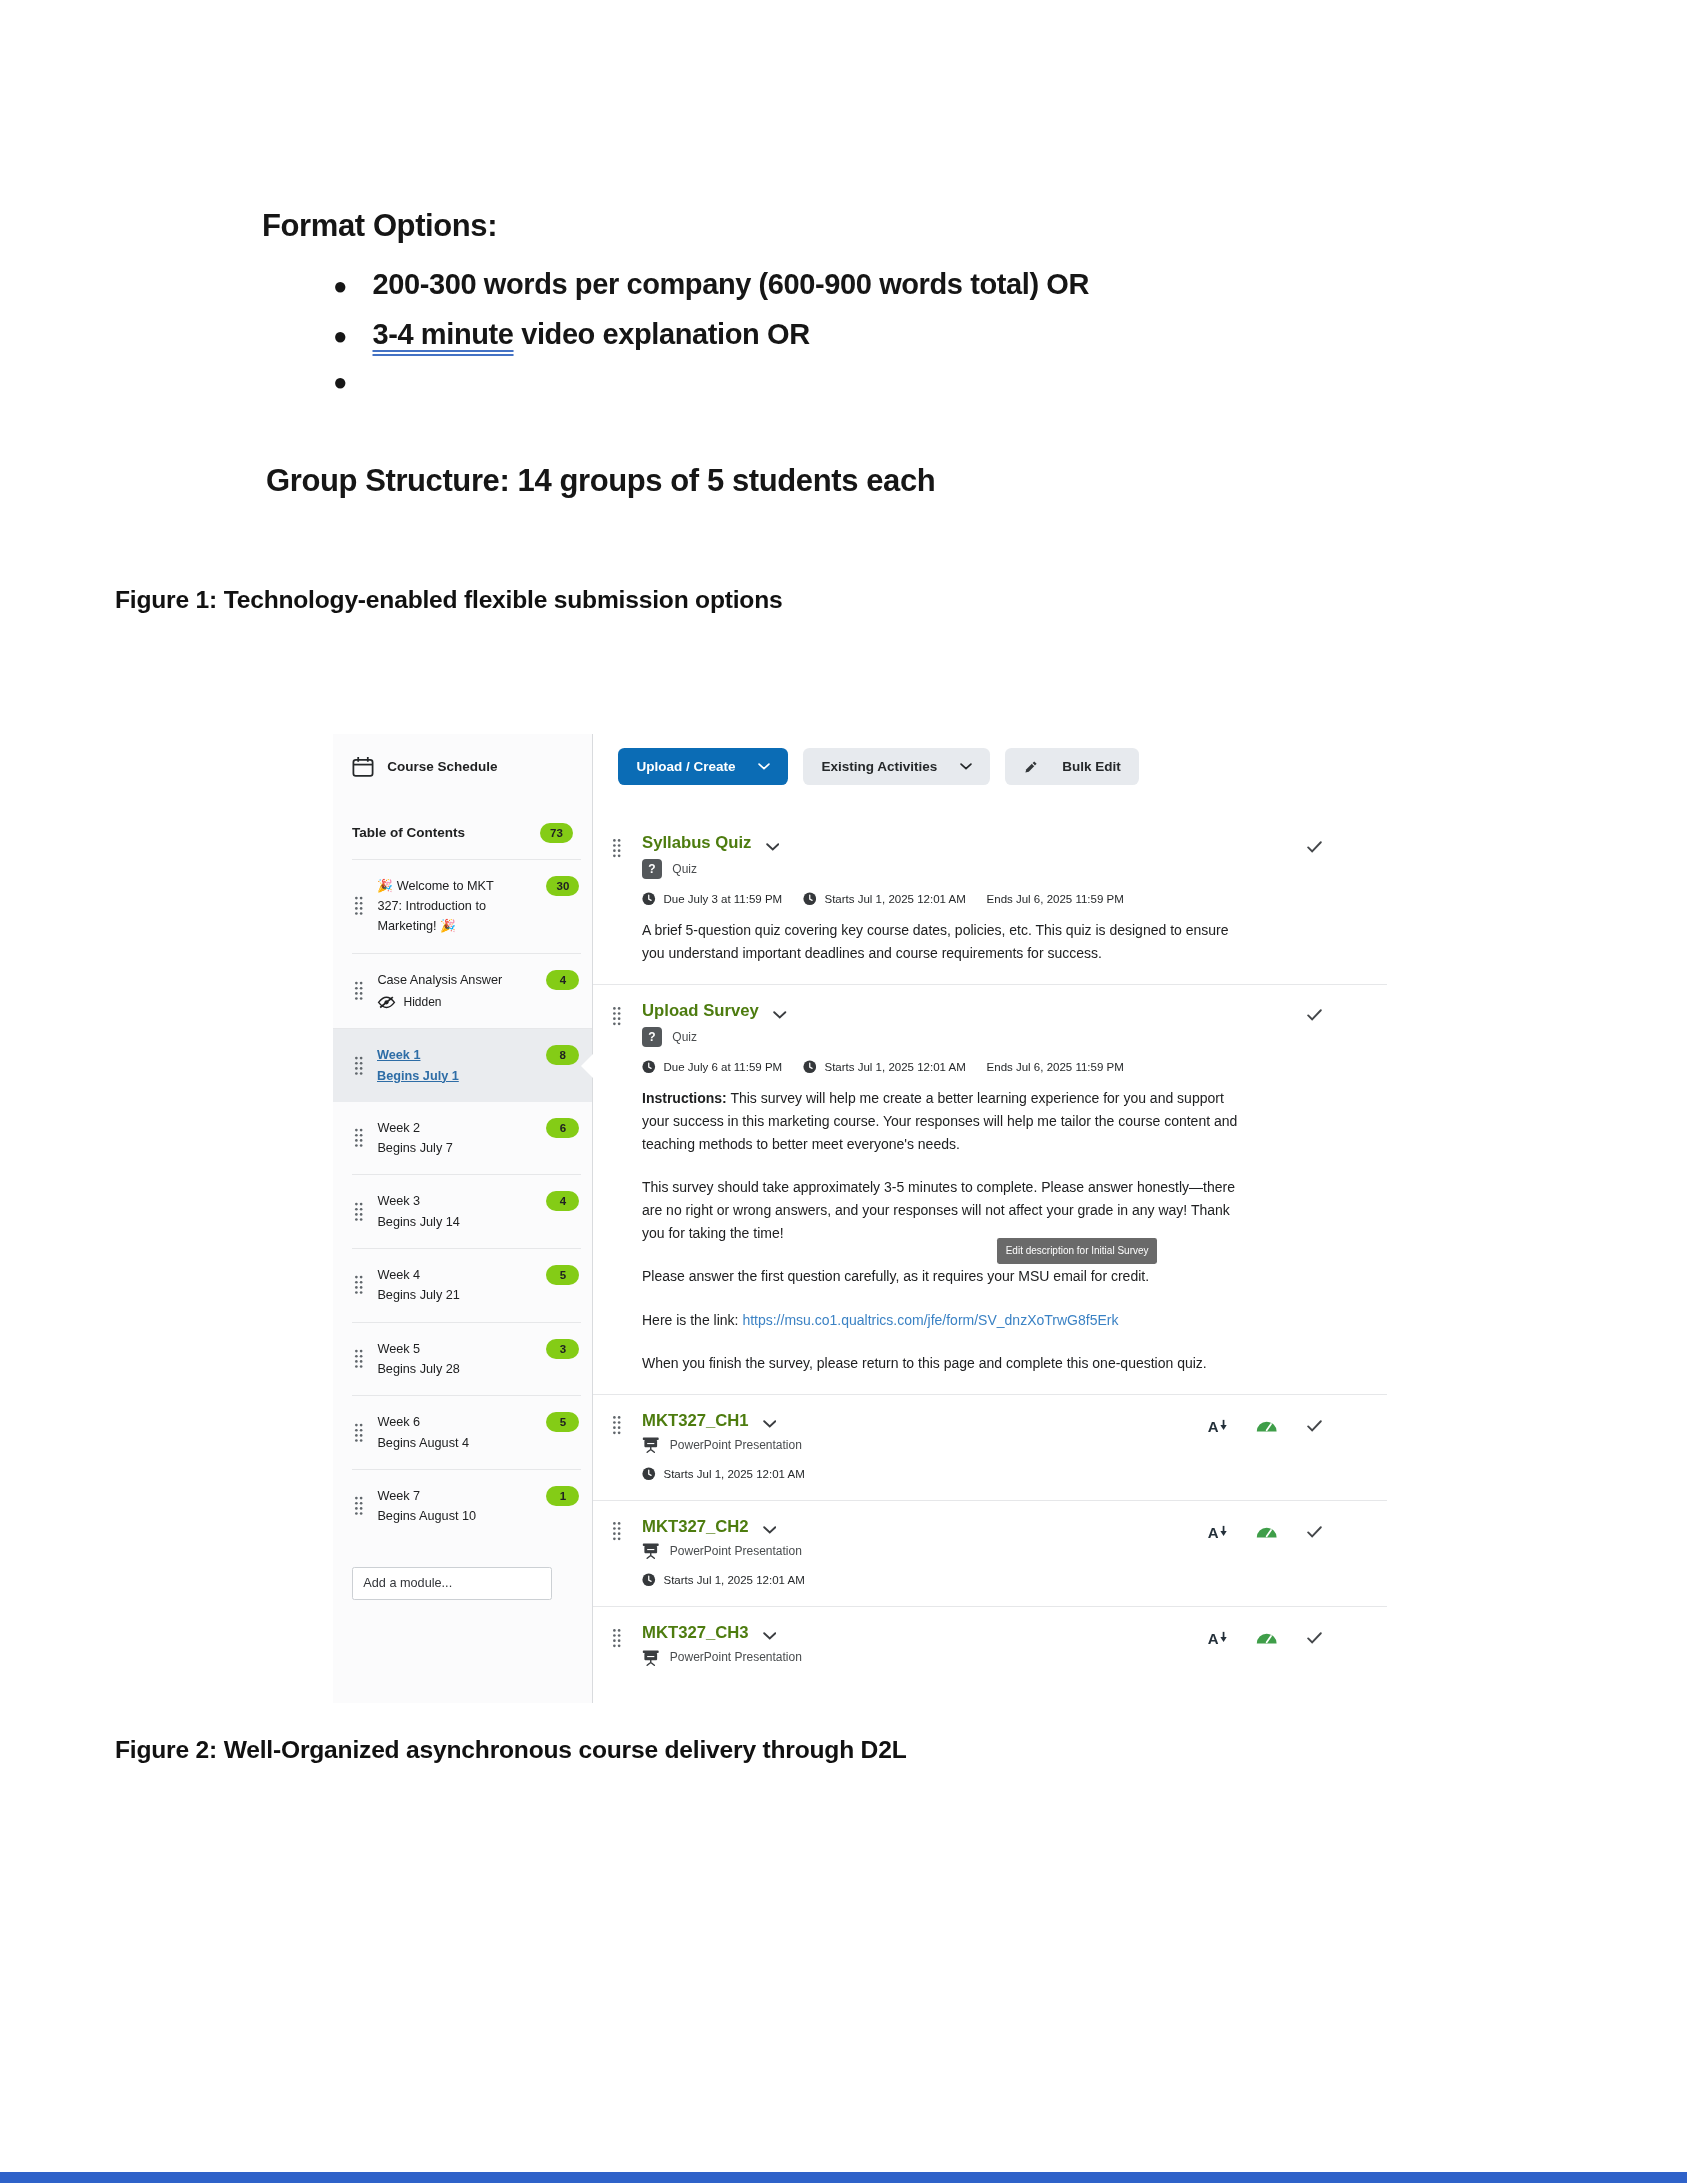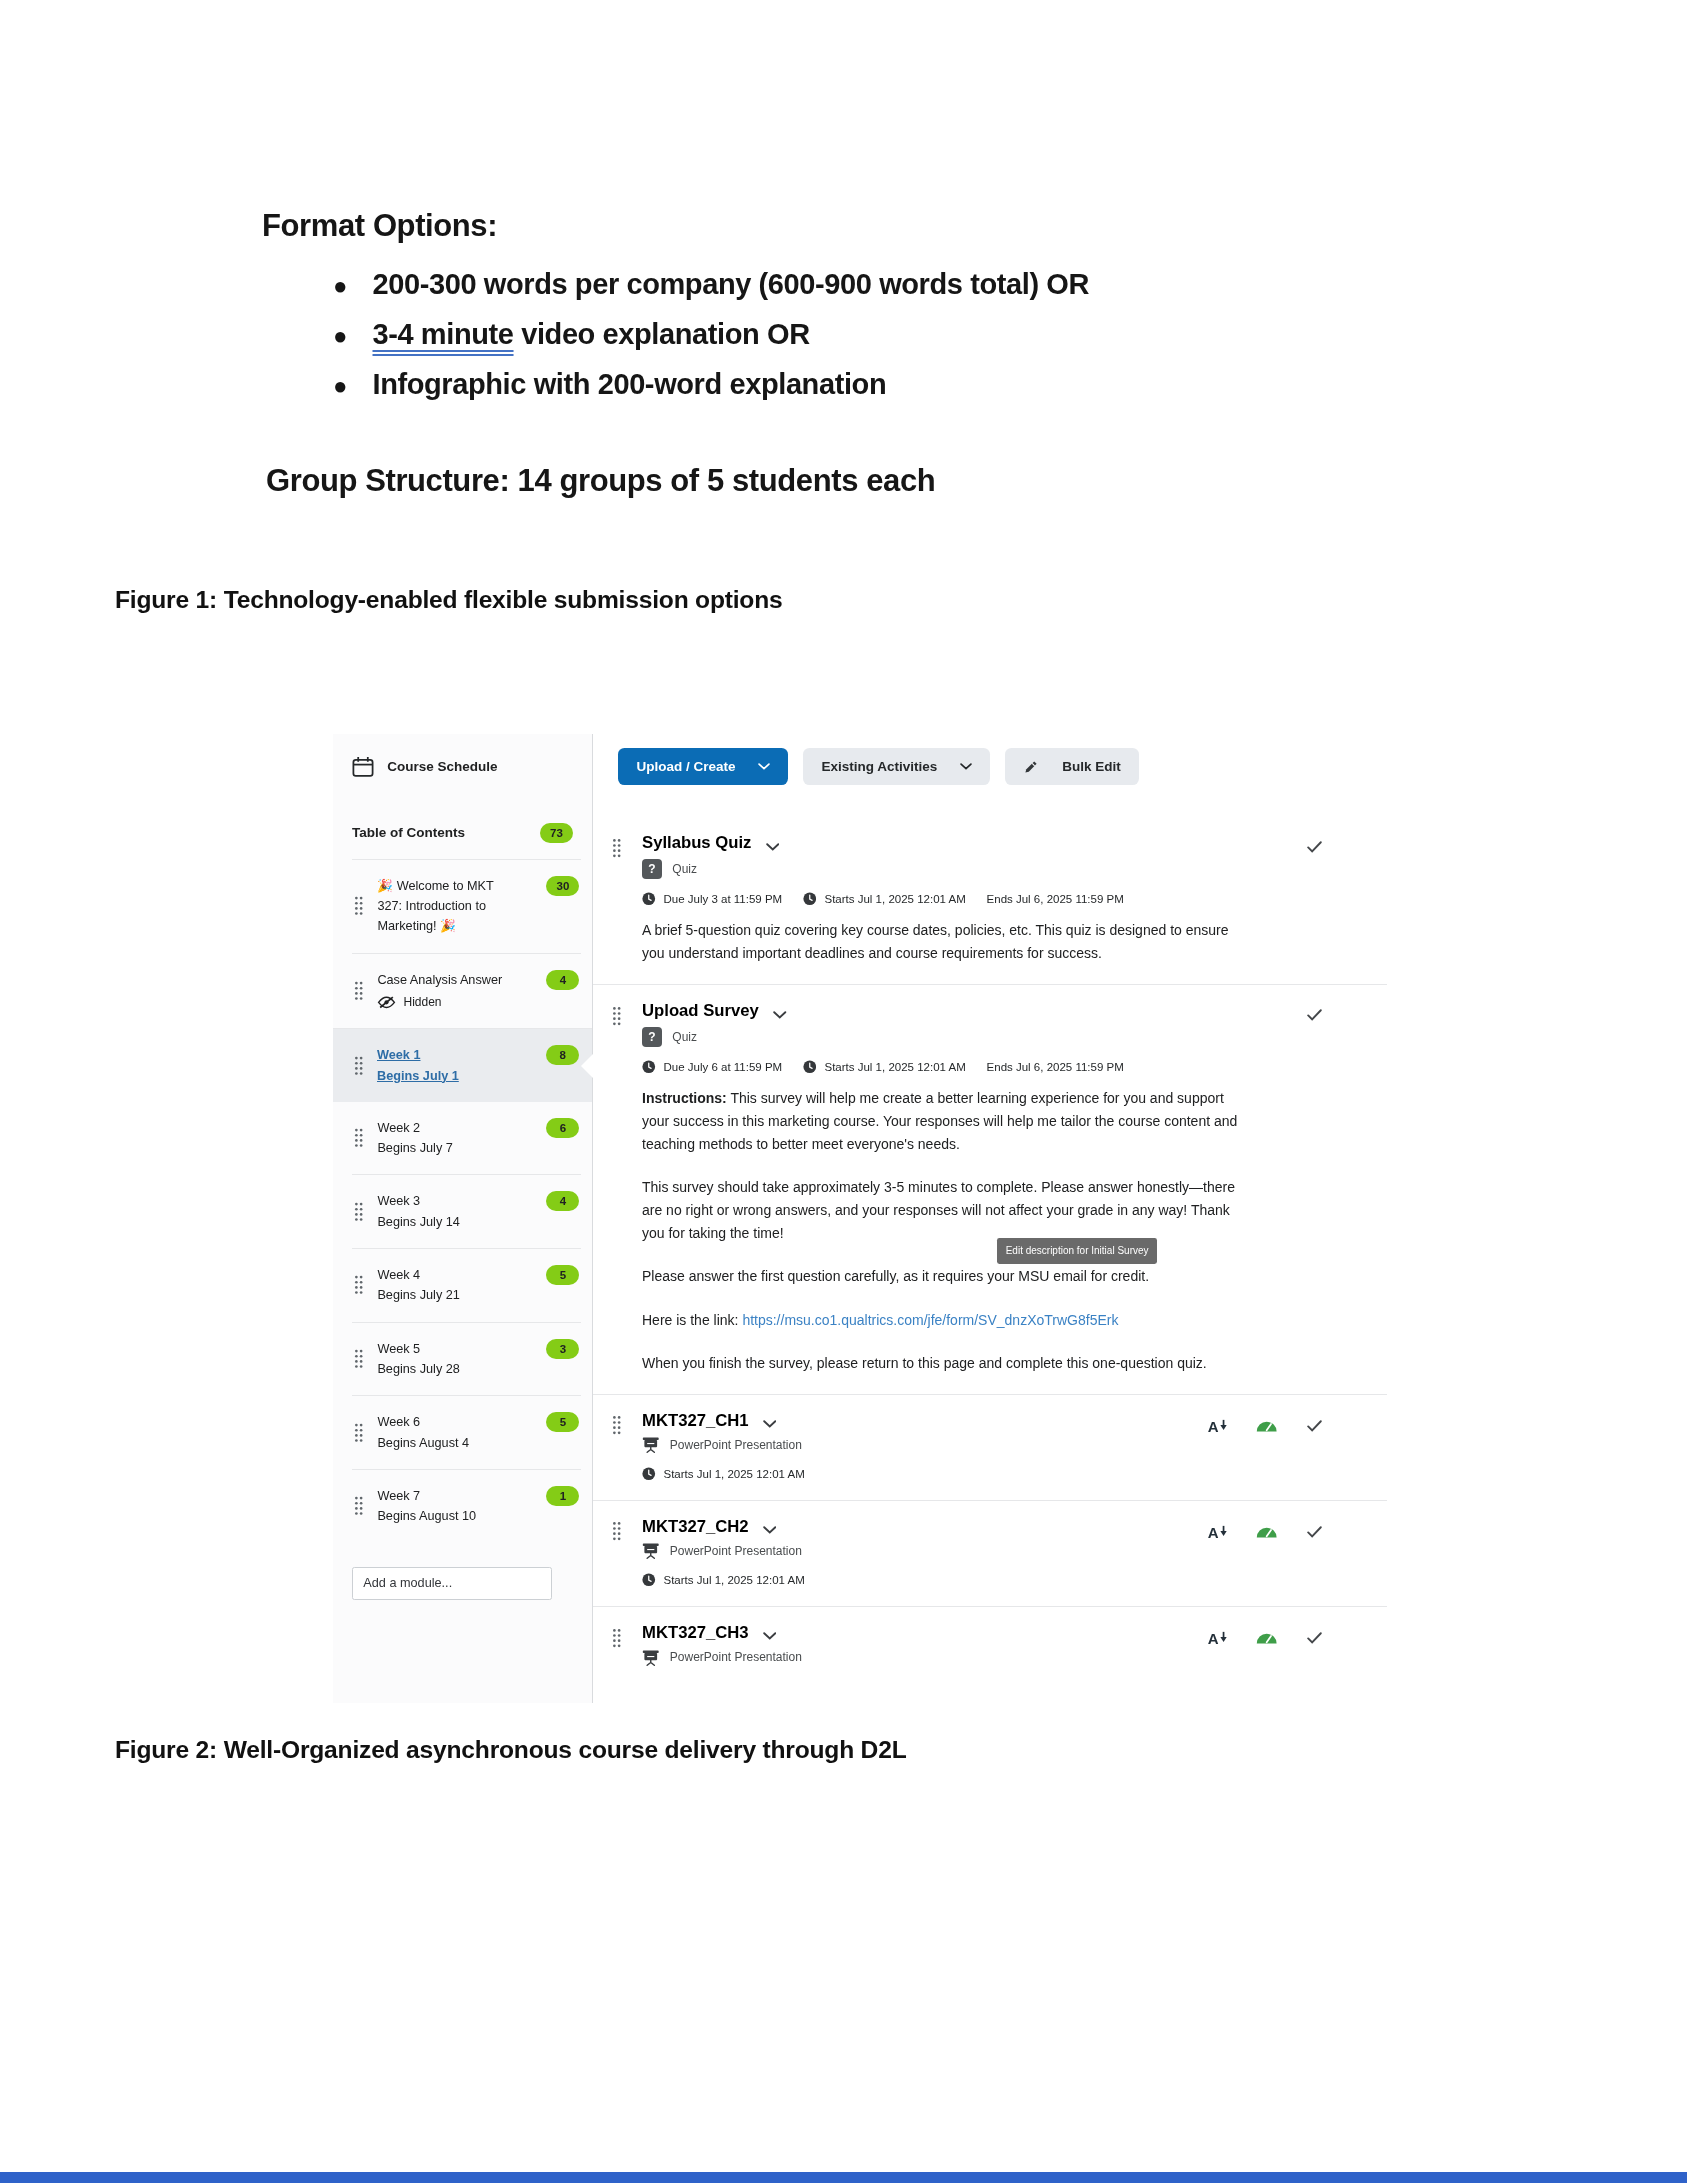--- a/index.html
+++ b/index.html
@@ -46,21 +46,21 @@
   .main { position:absolute; left:260px; top:0; right:0; height:100%; }
   .toolbar { display:flex; gap:15px; margin:14.3px 0 0 25.4px; }
   .btn { display:flex; align-items:center; gap:23px; height:37px; padding:0 18px; border:none; border-radius:6.4px; font-size:13.5px; font-weight:700; font-family:"Liberation Sans", sans-serif; cursor:pointer; }
   .btn-primary { background:#0b6cb5; color:#ffffff; }
   .btn-sub { background:#e7eaee; color:#25282a; }
   .items { margin-top:32px; }
   .item { position:relative; padding:16px 24px 19px 49px; margin-right:14.3px; border-top:0.8px solid #e6e7e9; }
   .item:first-child { border-top:none; }
   .item .handle { position:absolute; left:19px; top:20.6px; line-height:0; }
   .item-head { display:flex; align-items:flex-start; }
-  .item-title { font-size:16.7px; font-weight:700; color:#000000; text-decoration:none; }
+  .item-title { font-size:16.7px; font-weight:700; color:#4d7c0f; text-decoration:none; }
   .head-chev { margin:9.5px 0 0 14.3px; line-height:0; }
   .icons-right { position:absolute; right:65px; top:24px; display:flex; gap:29px; align-items:center; }
   .type-row { display:flex; align-items:center; gap:10.3px; margin-top:5.6px; font-size:12px; color:#494c4e; }
   .qicon { width:20px; height:20px; border-radius:4px; background:#54585b; color:#fff; font-size:12px; font-weight:700; display:flex; align-items:center; justify-content:center; flex:none; }
   .meta-row { display:flex; align-items:center; gap:8px; margin-top:13.5px; font-size:11.5px; color:#25282a; }
   .meta-row .gap { width:4.8px; }
   .desc { margin-top:13.5px; font-size:14px; line-height:1.63; color:#202122; max-width:597px; }
   .desc b { font-weight:700; }
   .para { margin-top:20.6px; font-size:14px; line-height:1.63; color:#202122; max-width:597px; }
   .p3wrap { position:relative; }
@@ -79,21 +79,20 @@
     <li>
         <span class="dot">●</span>
         <span>200-300 words per company (600-900 words total) OR</span>
       </li>
     <li>
         <span class="dot">●</span>
         <span><span class="dbl-underline">3-4 minute</span><span> video explanation OR</span></span>
       </li>
     <li>
         <span class="dot">●</span>
-        <span>Infographic with 200-word explanation</span>
       </li>
   </ul>
   <div class="group-line">Group Structure: 14 groups of 5 students each</div>
   <div class="fig-caption fig1">Figure 1: Technology-enabled flexible submission options</div>
 
   <div class="shot">
 
     <div class="sidebar">
       <div class="cs-header">
         <svg width="24" height="24" viewBox="0 0 30 30" fill="none" stroke="#25282a" stroke-width="2.2">

